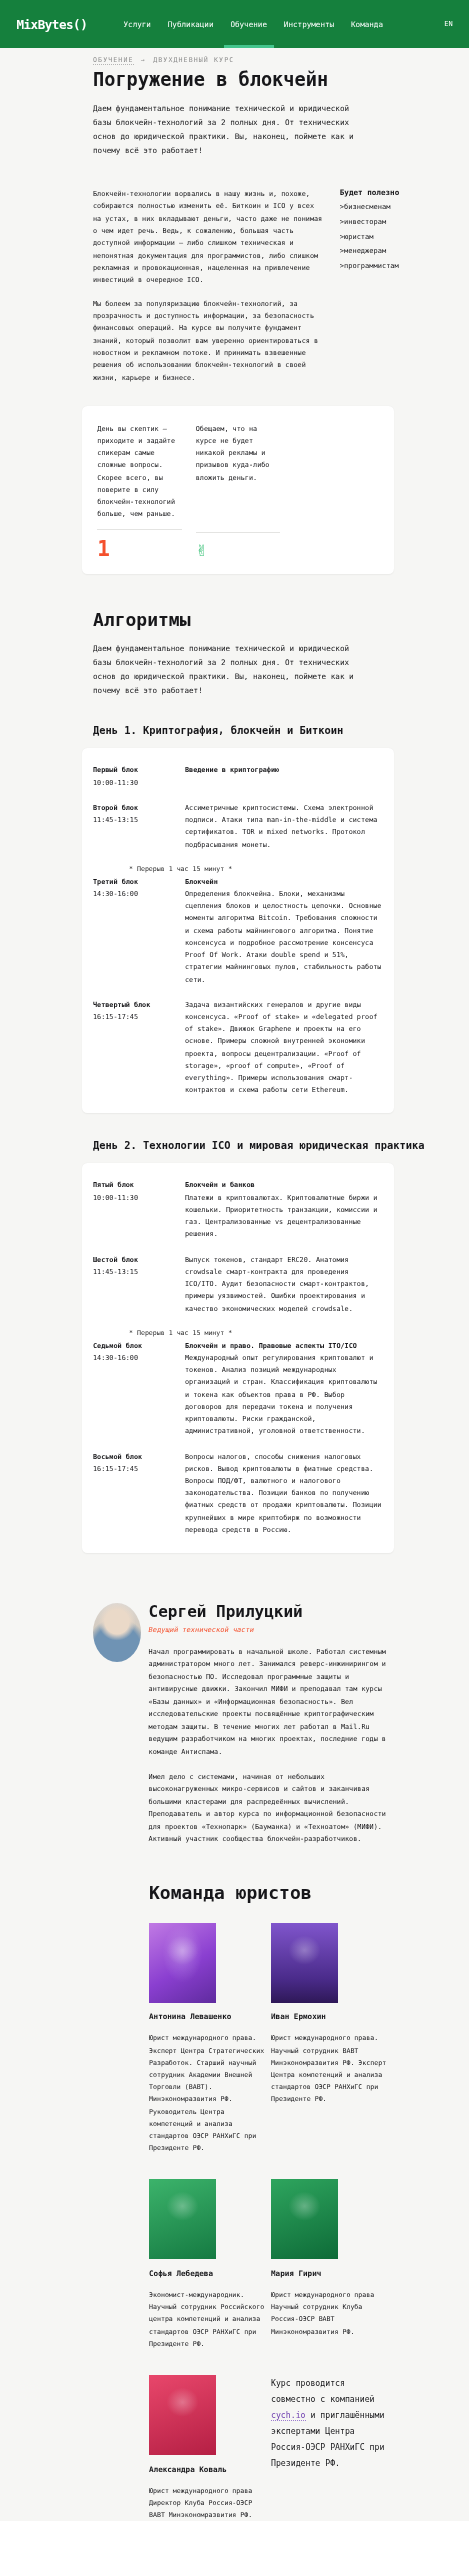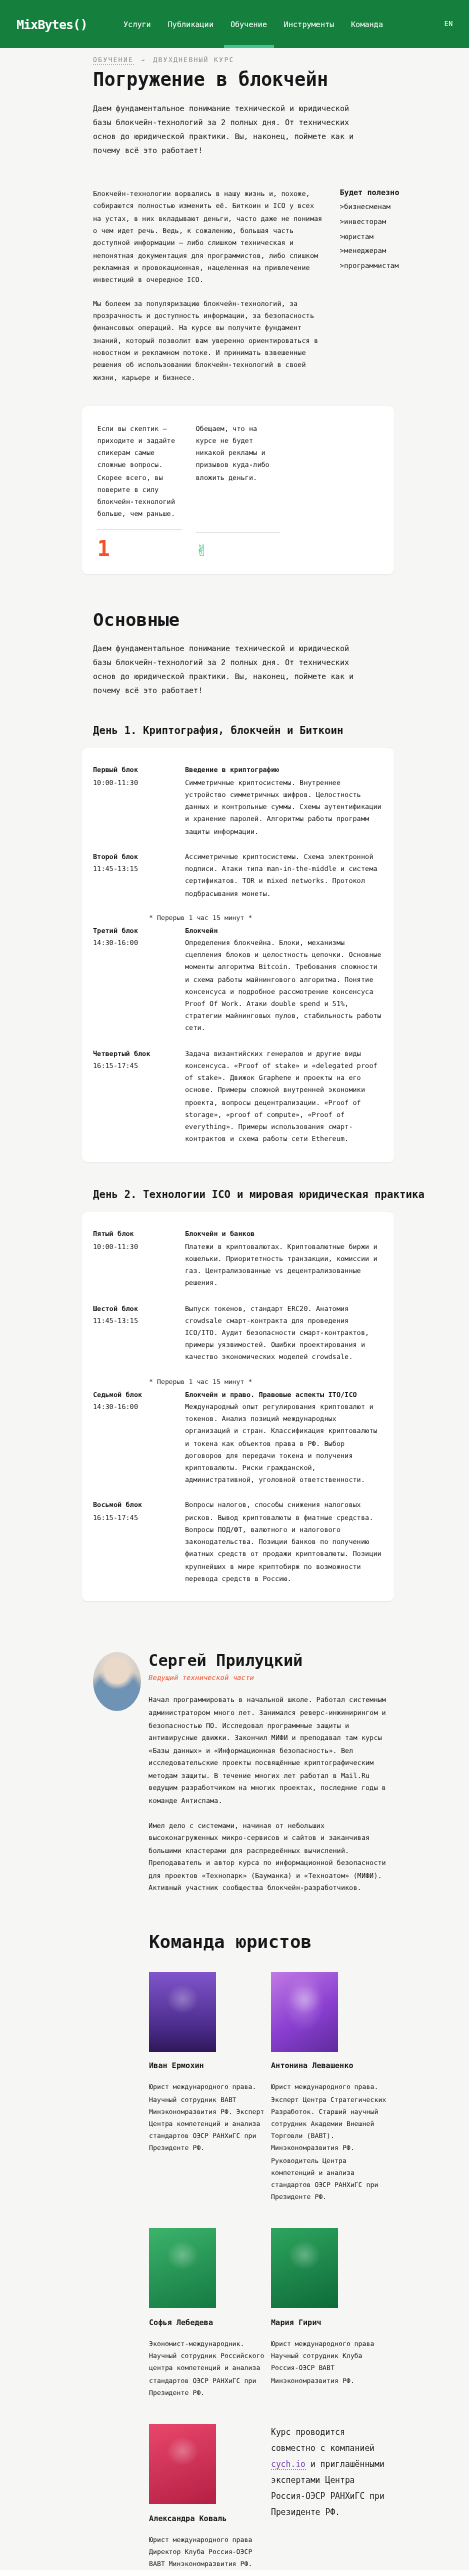--- a/index.html
+++ b/index.html
@@ -58,21 +58,21 @@
   h3.day { font-size:10.4px; margin:26px 0 0; font-weight:bold; }
 
   .schedule { margin-top:12px; padding:16.4px 11px; font-size:6.8px; line-height:1.8; }
   .sched-row { display:grid; grid-template-columns:92px 1fr; }
   .sched-row + .sched-row { margin-top:13px; }
   .sched-label { font-weight:bold; }
   .sched-time { font-weight:normal; }
   .sched-title { font-weight:bold; }
   .sched-title:empty { display:none; }
   .sched-text { margin:0; }
-  .sched-break { margin:13px 0 0 56px; font-size:6.6px; color:#2c2c2c; }
+  .sched-break { margin:13px 0 0 36px; font-size:6.6px; color:#2c2c2c; }
 
   
   .speaker { display:flex; margin-top:48px; }
   .avatar {
     width:48px; height:59px; border-radius:50%; flex-shrink:0; margin-top:2.2px;
     background:
       radial-gradient(circle at 50% 32%, #ead9c8 0 26%, rgba(0,0,0,0) 40%),
       radial-gradient(circle at 50% 78%, #6f93b4 0 46%, rgba(0,0,0,0) 60%),
       linear-gradient(180deg,#ded8d2 0%, #cfc6ba 55%, #8ba3b8 100%);
   }
@@ -137,44 +137,43 @@
         <li>&gt;инвесторам</li>
         <li>&gt;юристам</li>
         <li>&gt;менеджерам</li>
         <li>&gt;программистам</li>
       </ul>
     </aside>
   </div>
 
   <section class="card promises">
     <div class="promise">
-      <p>Если вы скептик – приходите и задайте спикерам самые сложные вопросы. Скорее всего, вы поверите в силу блокчейн-технологий больше, чем раньше.</p>
+      <p>День вы скептик – приходите и задайте спикерам самые сложные вопросы. Скорее всего, вы поверите в силу блокчейн-технологий больше, чем раньше.</p>
       <div class="divider"></div>
       <div class="badge badge-1">1</div>
     </div>
     <div class="promise">
       <p>Обещаем, что на курсе не будет никакой рекламы и призывов куда-либо вложить деньги.</p>
       <div class="divider"></div>
       <div class="badge badge-hand">✌</div>
     </div>
   </section>
 
-  <h2 class="section">Основные</h2>
+  <h2 class="section">Алгоритмы</h2>
   <p class="intro">Даем фундаментальное понимание технической и юридической базы блокчейн-технологий за 2 полных дня. От технических основ до юридической практики. Вы, наконец, поймете как и почему всё это работает!</p>
 
   <h3 class="day">День 1. Криптография, блокчейн и Биткоин</h3>
   <section class="card schedule">
     <div class="sched-row">
       <div>
         <div class="sched-label">Первый блок</div>
         <div class="sched-time">10:00-11:30</div>
       </div>
       <div>
         <div class="sched-title">Введение в криптографию</div>
-        <p class="sched-text">Симметричные криптосистемы. Внутреннее устройство симметричных шифров. Целостность данных и контрольные суммы. Схемы аутентификации и хранение паролей. Алгоритмы работы программ защиты информации.</p>
       </div>
     </div>
     <div class="sched-row">
       <div>
         <div class="sched-label">Второй блок</div>
         <div class="sched-time">11:45-13:15</div>
       </div>
       <div>
 
         <p class="sched-text">Ассиметричные криптосистемы. Схема электронной подписи. Атаки типа man-in-the-middle и система сертификатов. TOR и mixed networks. Протокол подбрасывания монеты.</p>
@@ -255,30 +254,30 @@
       <div class="role">Ведущий технической части</div>
       <p class="bio">Начал программировать в начальной школе. Работал системным администратором много лет. Занимался реверс-инжинирингом и безопасностью ПО. Исследовал программные защиты и антивирусные движки. Закончил МИФИ и преподавал там курсы «Базы данных» и «Информационная безопасность». Вел исследовательские проекты посвящённые криптографическим методам защиты. В течение многих лет работал в Mail.Ru ведущим разработчиком на многих проектах, последние годы в команде Антиспама.</p>
       <p class="bio">Имел дело с системами, начиная от небольших высоконагруженных микро-сервисов и сайтов и заканчивая большими кластерами для распредеённых вычислений. Преподаватель и автор курса по информационной безопасности для проектов «Технопарк» (Бауманка) и «Техноатом» (МИФИ). Активный участник сообщества блокчейн-разработчиков.</p>
     </div>
   </section>
 
   <section class="team">
     <h2>Команда юристов</h2>
     <div class="team-grid">
       <div class="member">
+        <div class="photo tint-violet"></div>
+        <div class="name">Антонина Левашенко</div>
+        <div class="mbio">Юрист международного права. Эксперт Центра Стратегических Разработок. Старший научный сотрудник Академии Внешней Торговли (ВАВТ). Минэкономразвития РФ. Руководитель Центра компетенций и анализа стандартов ОЭСР РАНХиГС при Президенте РФ.</div>
+      </div>
+      <div class="member">
         <div class="photo tint-purple-dark"></div>
         <div class="name">Иван Ермохин</div>
         <div class="mbio">Юрист международного права. Научный сотрудник ВАВТ Минэкономразвития РФ. Эксперт Центра компетенций и анализа стандартов ОЭСР РАНХиГС при Президенте РФ.</div>
       </div>
       <div class="member">
-        <div class="photo tint-violet"></div>
-        <div class="name">Антонина Левашенко</div>
-        <div class="mbio">Юрист международного права. Эксперт Центра Стратегических Разработок. Старший научный сотрудник Академии Внешней Торговли (ВАВТ). Минэкономразвития РФ. Руководитель Центра компетенций и анализа стандартов ОЭСР РАНХиГС при Президенте РФ.</div>
-      </div>
-      <div class="member">
         <div class="photo tint-green"></div>
         <div class="name">Софья Лебедева</div>
         <div class="mbio">Экономист-международник. Научный сотрудник Российского центра компетенций и анализа стандартов ОЭСР РАНХиГС при Президенте РФ.</div>
       </div>
       <div class="member">
         <div class="photo tint-green-dark"></div>
         <div class="name">Мария Гирич</div>
         <div class="mbio">Юрист международного права Научный сотрудник Клуба Россия-ОЭСР ВАВТ Минэкономразвития РФ.</div>
       </div>
       <div class="member">

